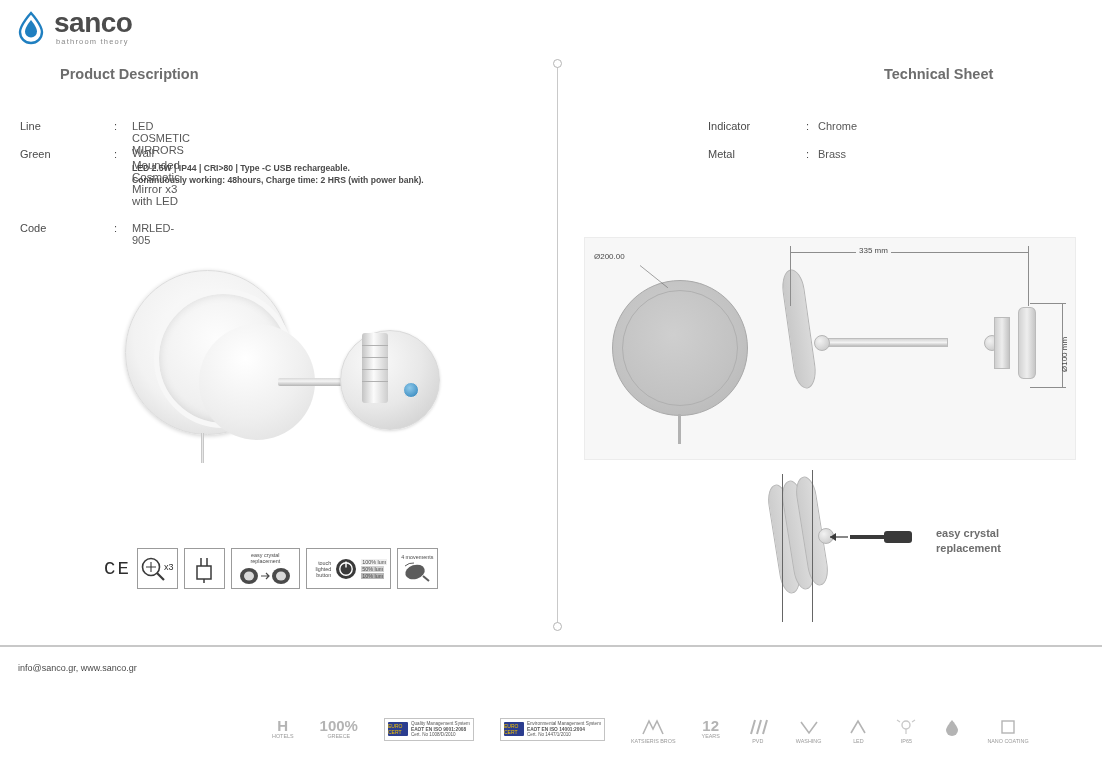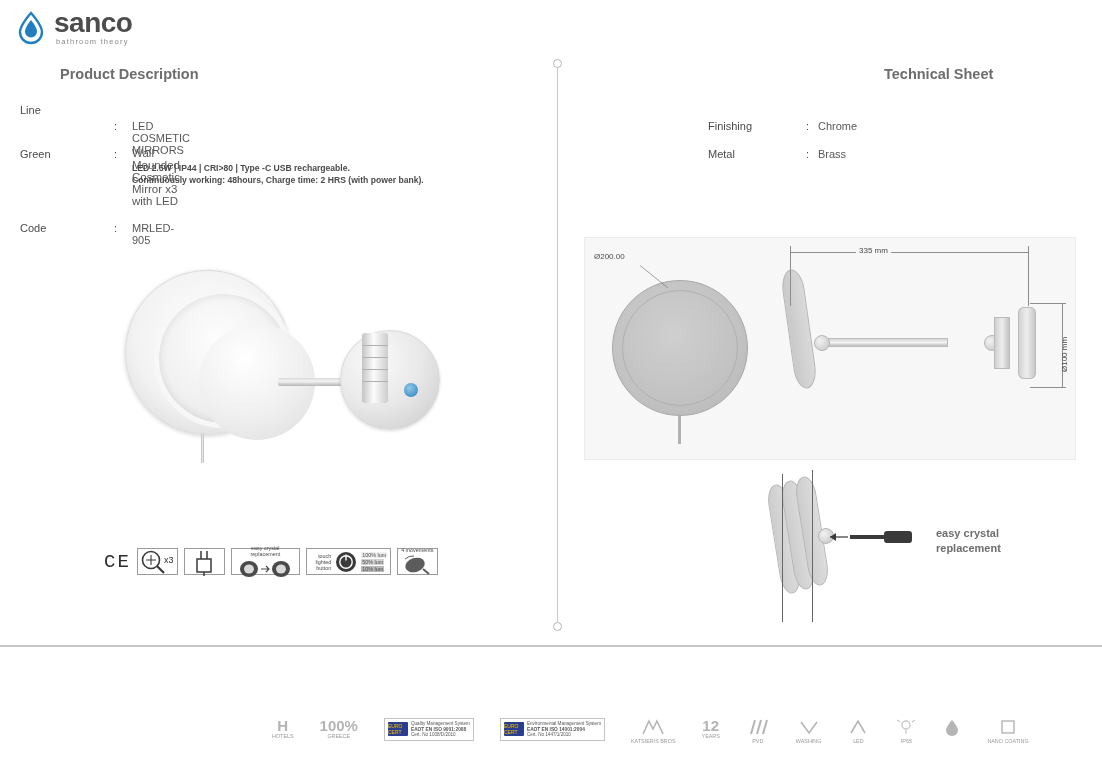--- a/index.html
+++ b/index.html
@@ -116,21 +116,21 @@
     position: absolute; left: 293px; top: 117px; width: 16px; height: 16px;
     border-radius: 50%;
     background: radial-gradient(circle at 40% 35%, #8ec9ea, #2a7fb8);
     border: 1px solid #e8e8e8;
   }
 
   
   .icon-strip { position: absolute; left: 104px; top: 548px; display: flex; align-items: center; gap: 6px; }
   .ce { font-size: 19px; letter-spacing: 2px; color: #2d2d2d; font-family: Liberation Mono, monospace; }
   .ibox {
-    width: 41px; height: 27px; border: 1px solid #9b9b9b; background: #fff;
+    width: 41px; height: 41px; border: 1px solid #9b9b9b; background: #fff;
     position: relative; display: flex; align-items: center; justify-content: center;
     font-size: 6px; color: #3a3a3a; text-align: center; line-height: 7px;
   }
   .ibox.wide { width: 85px; }
   .ibox.wide2 { width: 69px; }
   .ibox svg { display:block; }
   .ibox-label { font-size: 5.4px; color: #4a4a4a; line-height: 6px; }
 
   
   .tech-box {
@@ -249,40 +249,40 @@
     <div class="logo-word">sanco</div>
     <div class="logo-sub">bathroom theory</div>
   </div>
 </div>
 
 <div class="sec-title" id="product-desc-title">Product Description</div>
 <div class="sec-title" id="tech-sheet-title">Technical Sheet</div>
 
 <div class="spec">
 
-  <div class="lbl lrow-label" style="top:104px">Line</div>
+  <div class="lbl lrow-label" style="top:120px">Line</div>
   <div class="col lrow-colon" style="top:120px">:</div>
   <div class="val lrow-value" style="top:120px">LED COSMETIC MIRRORS</div>
 
   <div class="lbl lrow-label" style="top:148px">Green</div>
   <div class="col lrow-colon" style="top:148px">:</div>
   <div class="val lrow-value" style="top:147px;font-size:11.5px">Wall Mounded  Cosmetic Mirror x3 with LED</div>
 
   <div class="lbl lrow-label" style="top:222px">Code</div>
   <div class="col lrow-colon" style="top:222px">:</div>
   <div class="val lrow-value" style="top:222px">MRLED-905</div>
 </div>
 
 <div class="sub-lines">
   <div>LED 2.5W | IP44 | CRI&gt;80 | Type -C USB rechargeable.</div>
   <div>Continuously working: 48hours, Charge time: 2 HRS (with power bank).</div>
 </div>
 
 <div class="spec">
-  <div class="lbl rrow-label" style="top:120px">Finishing</div>
+  <div class="lbl rrow-label" style="top:120px">Indicator</div>
   <div class="col rrow-colon" style="top:120px">:</div>
   <div class="val rrow-value" style="top:120px">Chrome</div>
 
   <div class="lbl rrow-label" style="top:148px">Metal</div>
   <div class="col rrow-colon" style="top:148px">:</div>
   <div class="val rrow-value" style="top:148px">Brass</div>
 </div>
 
 <div class="divider"></div>
 <div class="divider-dot dot-top"></div>
@@ -417,20 +417,21 @@
     <rect x="56" y="6" width="28" height="12" rx="3" fill="#3a3a3a"></rect>
   </svg>
 </div>
 <div class="easy-text">
   <span>easy crystal</span><br>
   <span>replacement</span>
 </div>
 
 <div class="footer-rule"></div>
 <div class="footer">
+  <div class="footer-line">info@sanco.gr, www.sanco.gr</div>
 </div>
 
 <div class="cert-strip">
   <div class="cert">
     <div class="big">H</div>
     <div>HOTELS</div>
   </div>
   <div class="cert">
     <div class="big">100%</div>
     <div>GREECE</div>

